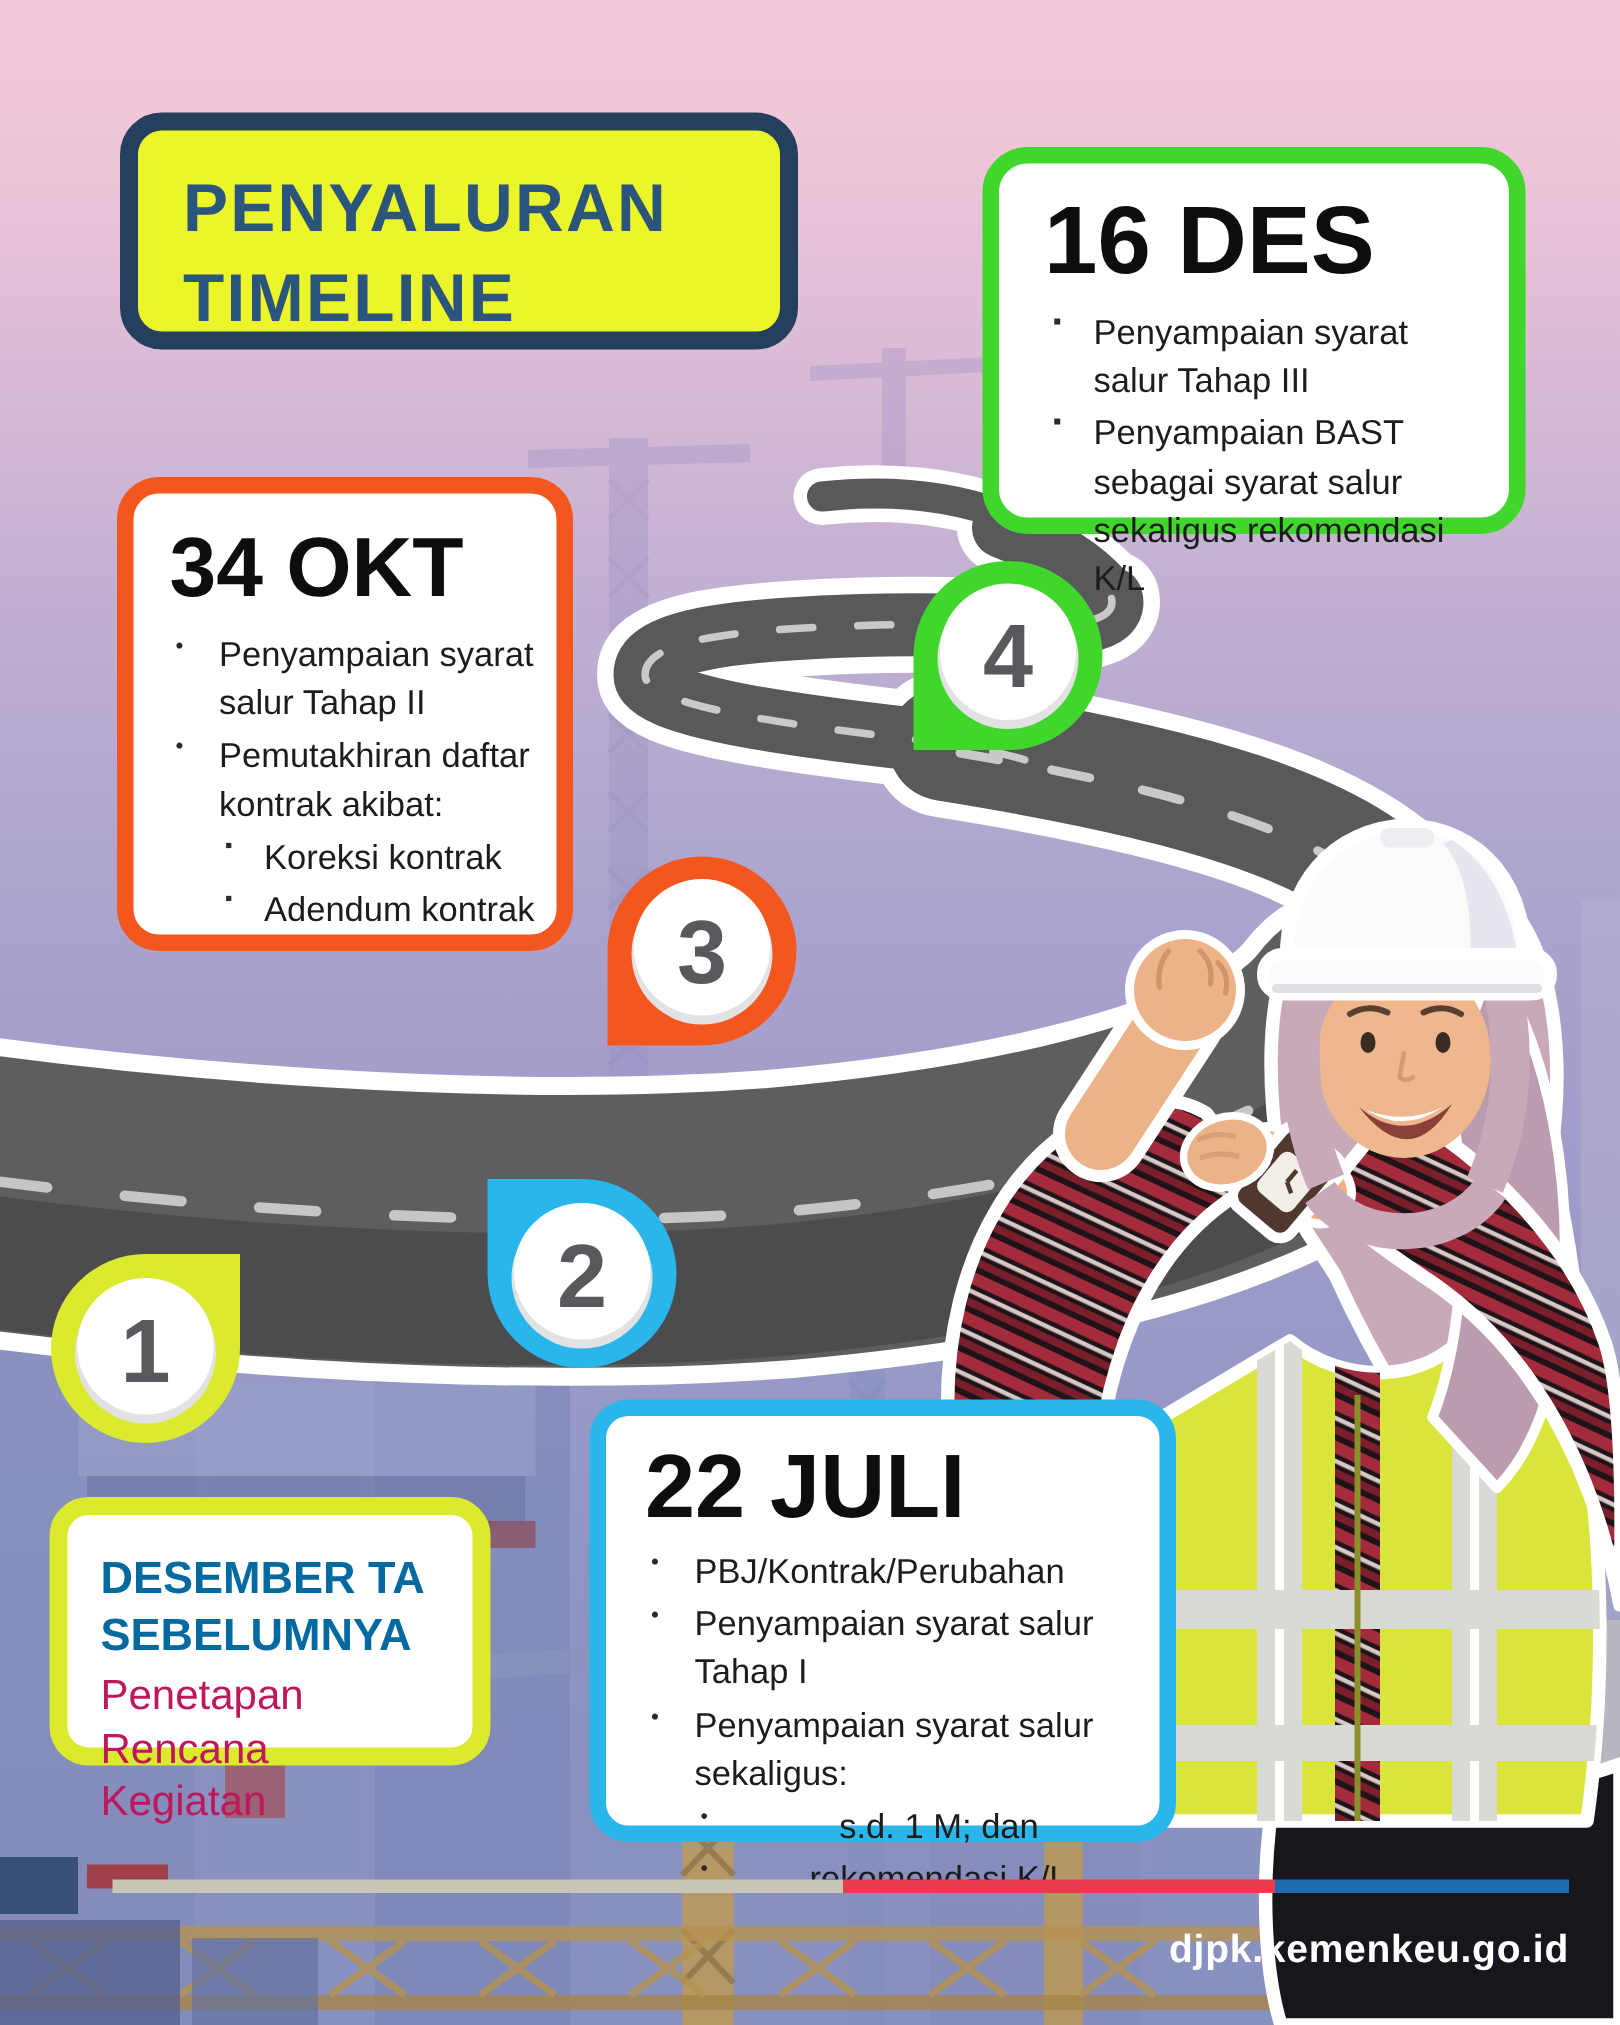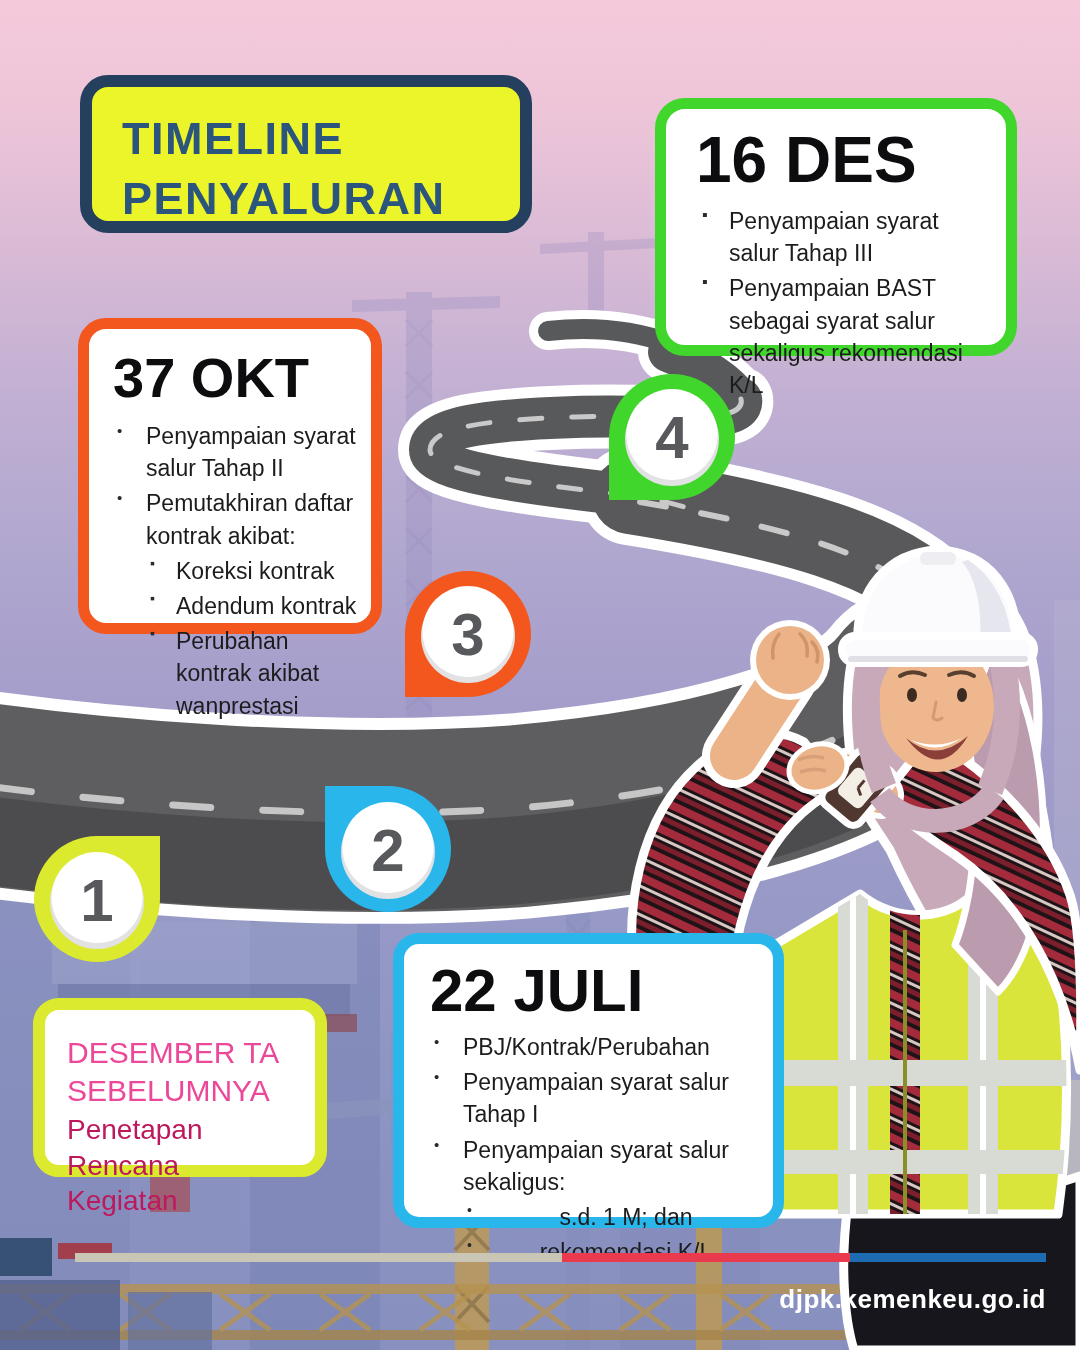--- a/index.html
+++ b/index.html
@@ -34,21 +34,21 @@
     border-radius:28px;padding:22px 30px;}
   #card-title .t{font-size:45px;font-weight:bold;line-height:1.33;letter-spacing:1.5px;}
 
   #card-16des{left:655px;top:98px;width:362px;height:258px;border-width:11px;padding:14px 20px 18px 30px;}
   #card-16des h2{font-size:64px;}
   #card-22okt{left:78px;top:318px;width:304px;height:316px;border-width:11px;border-radius:28px;padding:16px 12px 14px 24px;}
   #card-22okt h2{font-size:56px;margin-bottom:10px;}
   #card-22juli{left:393px;top:933px;width:391px;height:295px;border-width:11px;border-radius:26px;padding:12px 14px 14px 26px;}
   #card-22juli h2{font-size:60px;margin-bottom:6px;}
   #card-des{left:33px;top:998px;width:294px;height:179px;border-width:12px;border-radius:26px;padding:24px 22px;}
-  #card-des .h{font-size:30px;font-weight:normal;line-height:1.27;color:#ec4899;}
+  #card-des .h{font-size:30px;font-weight:bold;line-height:1.27;color:#0369a1;}
   #card-des .s{font-size:28px;line-height:1.27;margin-top:2px;color:#be185d;}
 
   .marker{position:absolute;width:140px;height:140px;}
   .marker text{font-size:60px;font-weight:bold;fill:#58595d;}
 
   .stripe{position:absolute;top:1253px;height:9px;}
   #stripe-tan{left:75px;width:487px;}
   #stripe-red{left:562px;width:288px;}
   #stripe-blue{left:850px;width:196px;}
   #website{position:absolute;top:1284px;right:34px;font-size:26px;font-weight:bold;
@@ -235,42 +235,41 @@
         <path d="M858,648 C854,588 890,552 938,550 C988,552 1020,590 1016,648 Z" fill="#fbfbfd" stroke="#ffffff" stroke-width="9"></path>
         <path d="M968,560 C996,578 1010,612 1012,644 L980,644 C982,606 976,578 962,562 Z" fill="#e6e6ee"></path>
         <rect x="920" y="552" width="36" height="13" rx="6" fill="#ededf2"></rect>
         <rect x="842" y="636" width="192" height="27" rx="13" fill="#fbfbfd" stroke="#ffffff" stroke-width="8"></rect>
         <rect x="848" y="656" width="180" height="6" rx="3" fill="#d8d8e0" opacity="0.8"></rect>
       </g>
     </g>
   </svg>
 
   <div class="card" id="card-title" style="background-color: rgb(236, 244, 42); border-color: rgb(37, 63, 94); color: rgb(43, 85, 125);">
+    <div class="t">PENYALURAN</div>
     <div class="t">TIMELINE</div>
-    <div class="t">PENYALURAN</div>
   </div>
 
   <div class="card" id="card-16des" style="border-color: rgb(65, 214, 44);">
     <h2>16 DES</h2>
     <ul class="sq">
       <li>Penyampaian syarat salur Tahap III</li>
       <li>Penyampaian BAST sebagai syarat salur sekaligus rekomendasi K/L</li>
     </ul>
   </div>
 
   <div class="card" id="card-22okt" style="border-color: rgb(244, 87, 30);">
-    <h2>37 OKT</h2>
+    <h2>34 OKT</h2>
     <ul class="dot">
       <li>Penyampaian syarat salur Tahap II</li>
       <li>
         <span>Pemutakhiran daftar kontrak akibat:</span>
         <ul class="sq">
           <li>Koreksi kontrak</li>
           <li>Adendum kontrak</li>
-          <li>Perubahan kontrak akibat wanprestasi</li>
         </ul>
       </li>
     </ul>
   </div>
 
   <div class="card" id="card-22juli" style="border-color: rgb(41, 182, 234);">
     <h2>22 JULI</h2>
     <ul class="dot">
       <li>PBJ/Kontrak/Perubahan</li>
       <li>Penyampaian syarat salur Tahap I</li>

